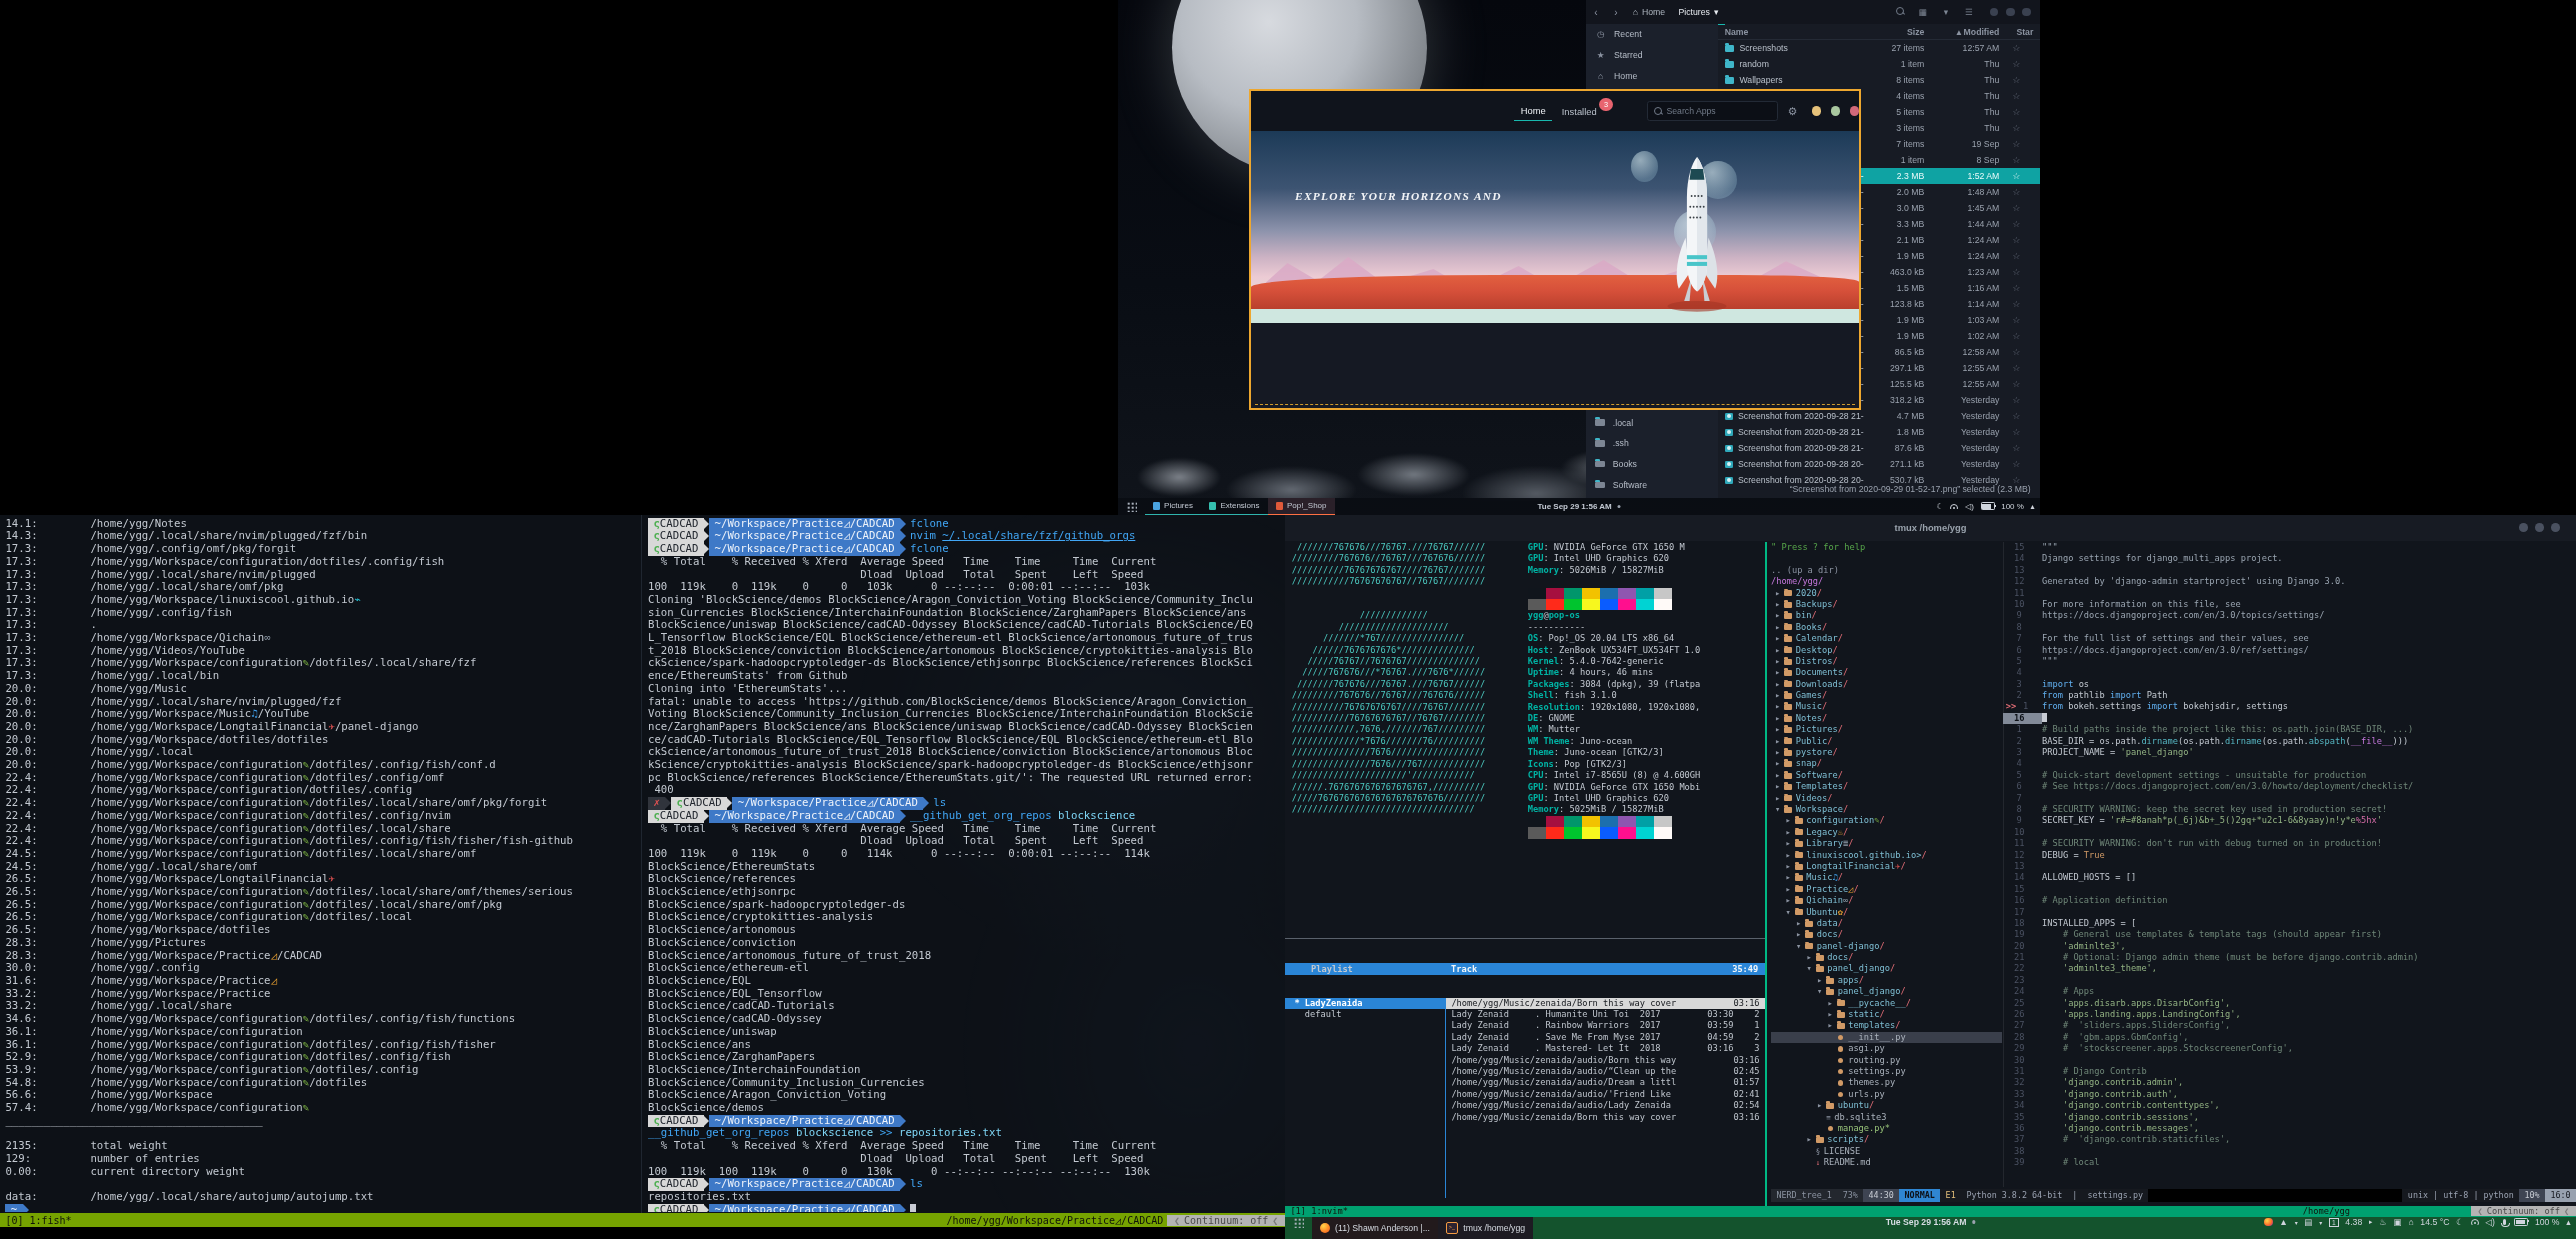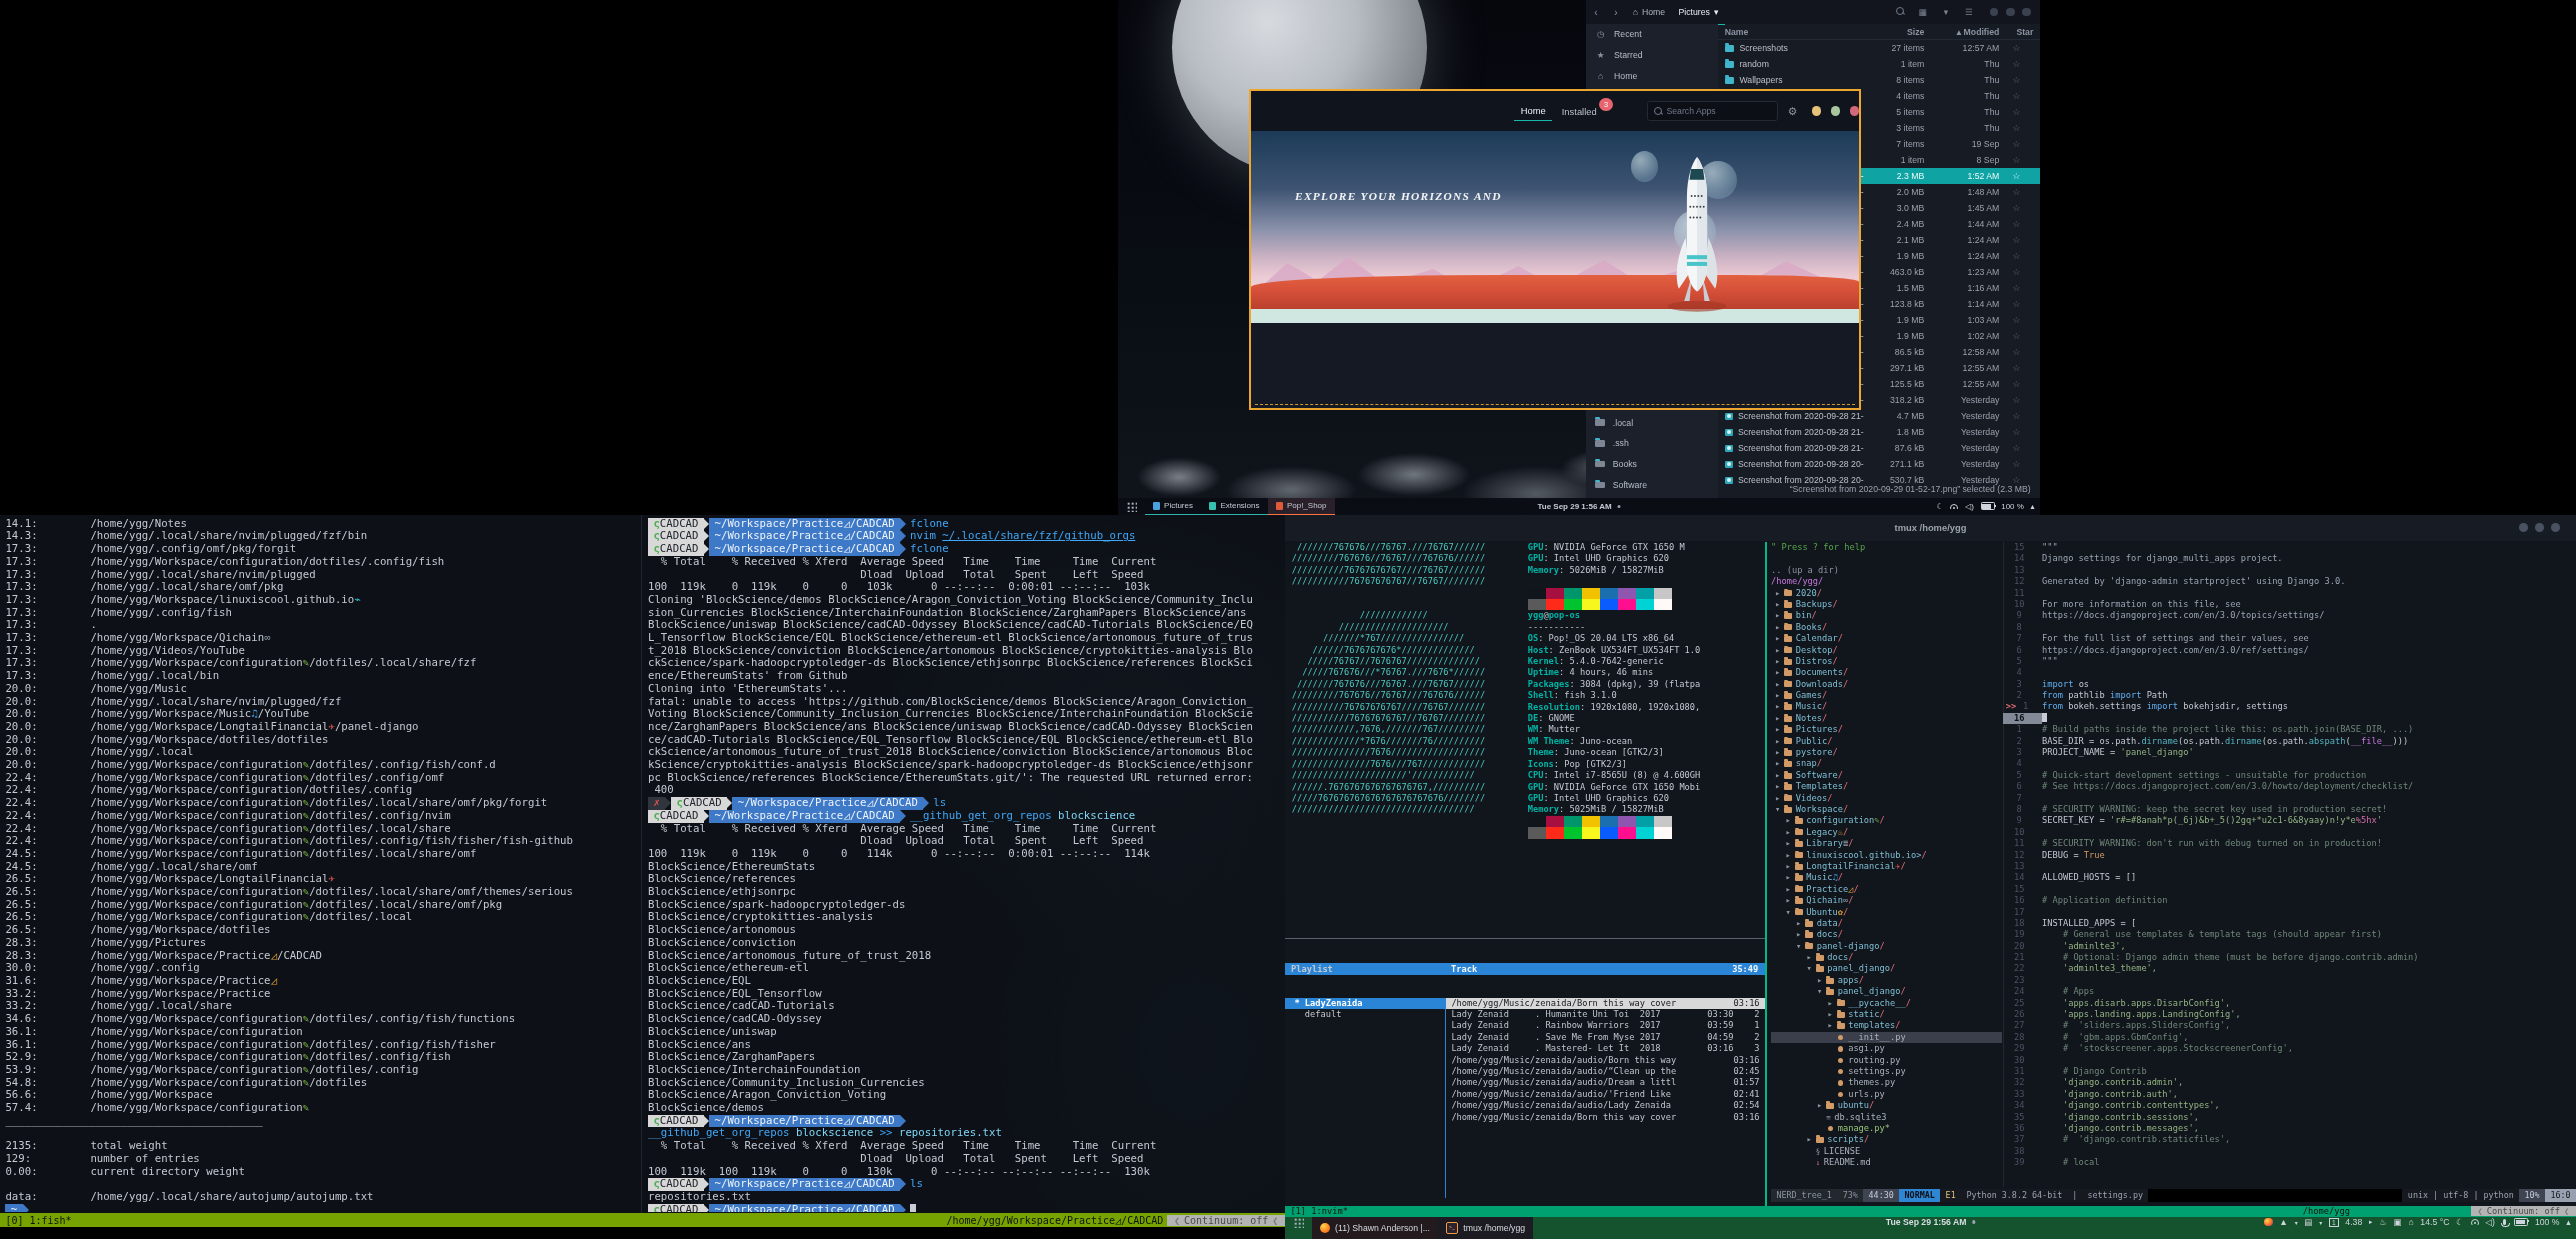--- a/index.html
+++ b/index.html
@@ -142,21 +142,21 @@
   .nart{width:236px;flex:none;color:#4cc9c0}
   .nlab{color:#00b3a4;font-weight:bold}
   .nuser{color:#00b3a4;font-weight:bold}
   .blocks{display:flex}
   .blocks i{width:18px;height:11.4px;display:inline-block}
   #hdiv-nf{position:absolute;left:0;top:423px;width:480px;height:1.3px;background:#5a616b}
   #vdiv-br{position:absolute;left:480px;top:27px;width:2px;height:664px;background:#00b884}
   
   #pane-cmus{position:absolute;left:0px;top:425px;width:480px;height:266px;overflow:hidden}
   .cmus-hdr{display:flex;background:#2a85d6;color:#f2f6fa;font-weight:bold;height:12px;line-height:12px}
-  .cmus-hdr .pl{width:166px;padding-left:6px;box-sizing:border-box}
+  .cmus-hdr .pl{width:166px;padding-left:26px;box-sizing:border-box}
   .cmus-hdr .tk{flex:1}
   .cmus-hdr .tm{padding-right:6.7px}
   #cmus-body{display:flex;height:200px}
   #cmus-left{width:161px;border-right:1.3px solid #2a85d6;box-sizing:border-box}
   .plrow{height:11.4px;line-height:11.4px;padding-left:9.4px;color:#c3c9d1}
   .plrow.sel{background:#2a85d6;color:#fff;font-weight:bold}
   #cmus-right{flex:1}
   .tkrow{height:11.4px;line-height:11.4px;display:flex;justify-content:space-between;padding:0 5.4px;color:#bfc5cd}
   .tkrow.sel{background:#d8d8d8;color:#15181d}
   
@@ -367,21 +367,21 @@
               </span>
               <span class="r">3.0 MB</span>
               <span class="r">1:45 AM</span>
               <span class="star">☆</span>
             </div>
             <div class="fm-row">
               <span class="fname">
                 <span class="fico"></span>
                 <span>Screenshot from 2020-09-29 01-…</span>
               </span>
-              <span class="r">2.4 MB</span>
+              <span class="r">3.3 MB</span>
               <span class="r">1:44 AM</span>
               <span class="star">☆</span>
             </div>
             <div class="fm-row">
               <span class="fname">
                 <span class="fico"></span>
                 <span>Screenshot from 2020-09-29 01-…</span>
               </span>
               <span class="r">2.1 MB</span>
               <span class="r">1:24 AM</span>

